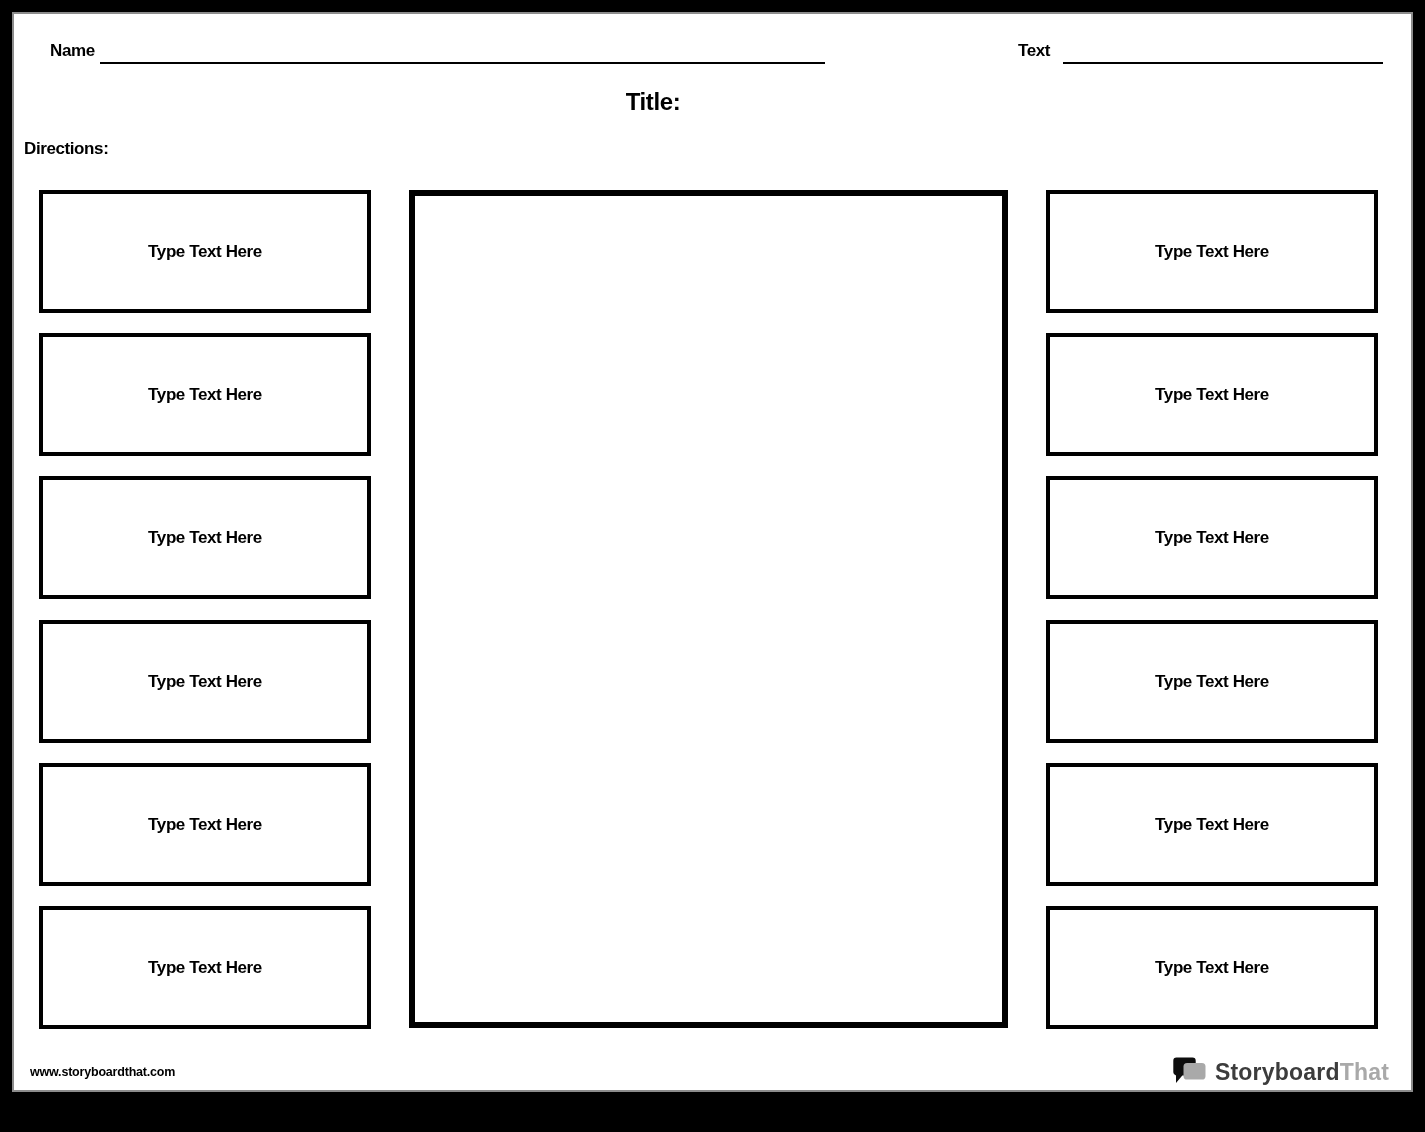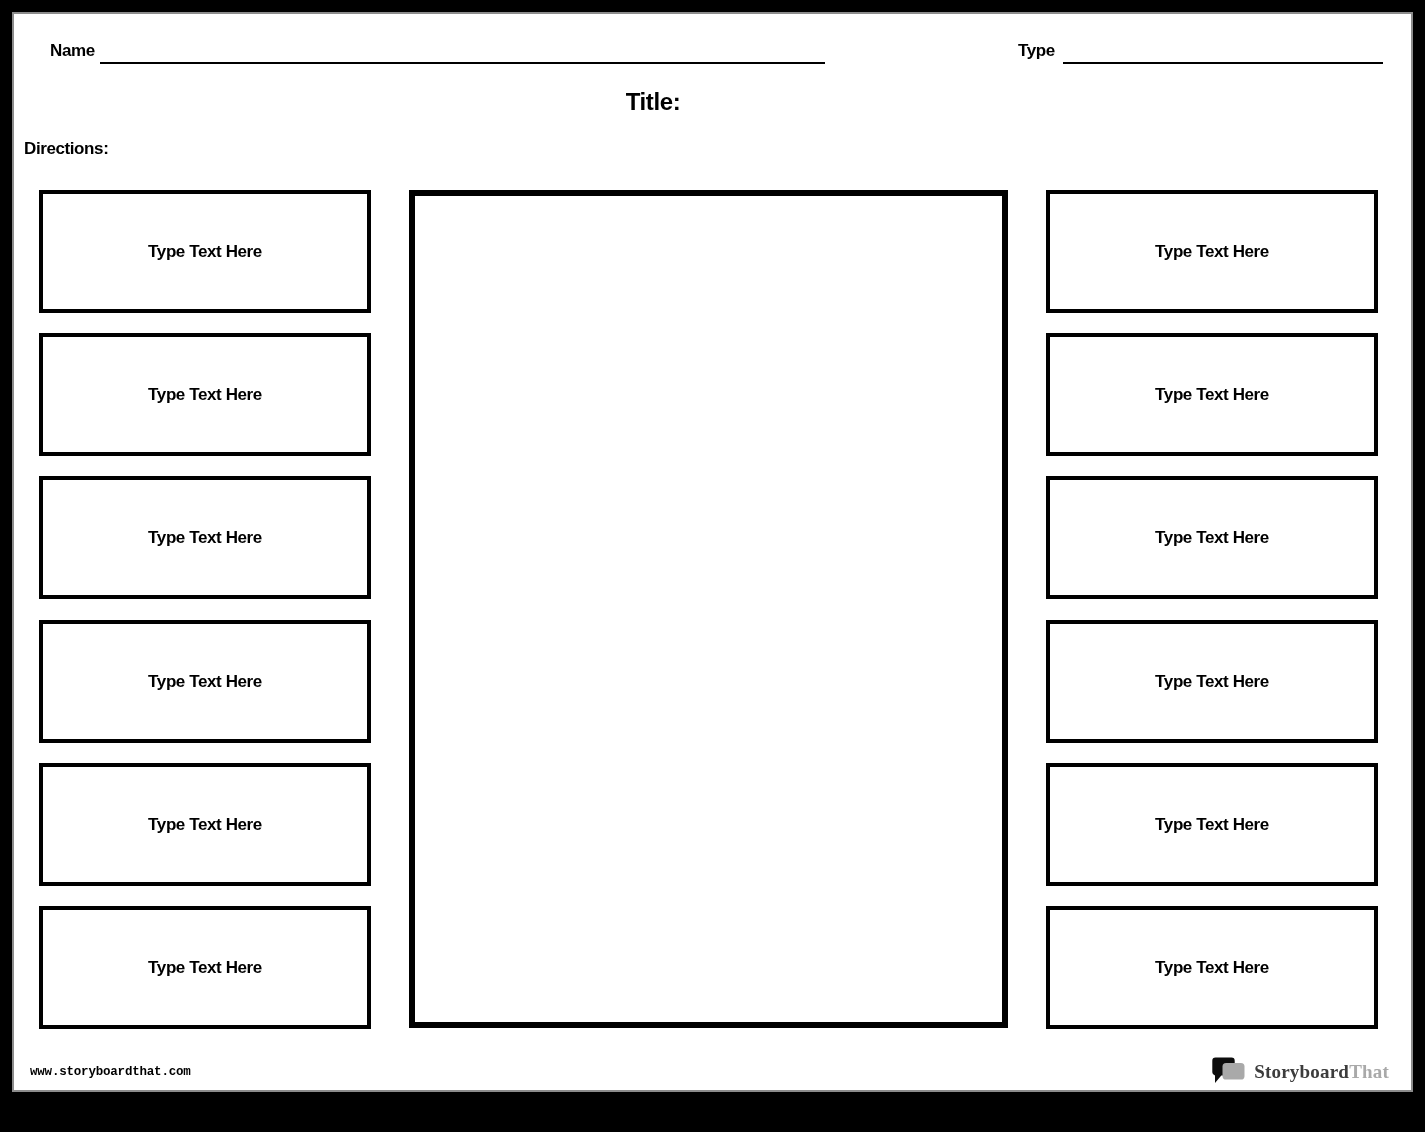--- a/index.html
+++ b/index.html
@@ -70,48 +70,46 @@
     box-sizing:border-box;
     border:6px solid #000;
     background:#fff;
   }
   .website{
     left:16px;top:1051px;
     font-size:12.5px;
     font-weight:700;
     letter-spacing:-0.2px;
     color:#000;
-    font-family:Liberation Mono, monospace;
   }
   .logo{
     right:22px;top:1042px;
     display:flex;
     align-items:center;
     gap:7px;
   }
   .logo-text{
-    font-size:19px;
+    font-size:23px;
     font-weight:600;
     letter-spacing:0.2px;
     white-space:nowrap;
-    font-family:Liberation Serif, serif;
   }
   .logo-text .primary{color:#3c3c3c;}
   .logo-text .secondary{color:#a9a9a9;}
 </style>
 </head>
 <body>
 
 <div class="frame">
   <div class="page">
 
     <span class="abs lbl field-label" style="left:36px;top:27px;">Name</span>
     <div class="abs write-line" style="left:86px;top:48px;width:725px;"></div>
 
-    <span class="abs lbl field-label" style="left:1004px;top:27px;">Type</span>
+    <span class="abs lbl field-label" style="left:1004px;top:27px;">Text</span>
     <div class="abs write-line" style="left:1049px;top:48px;width:320px;"></div>
 
     <div class="abs lbl title">Title:</div>
 
     <span class="abs lbl directions">Directions:</span>
 
     <div class="abs label-box col-left row-0">
       <span class="box-text">Type Text Here</span>
     </div>
     <div class="abs label-box col-left row-1">

